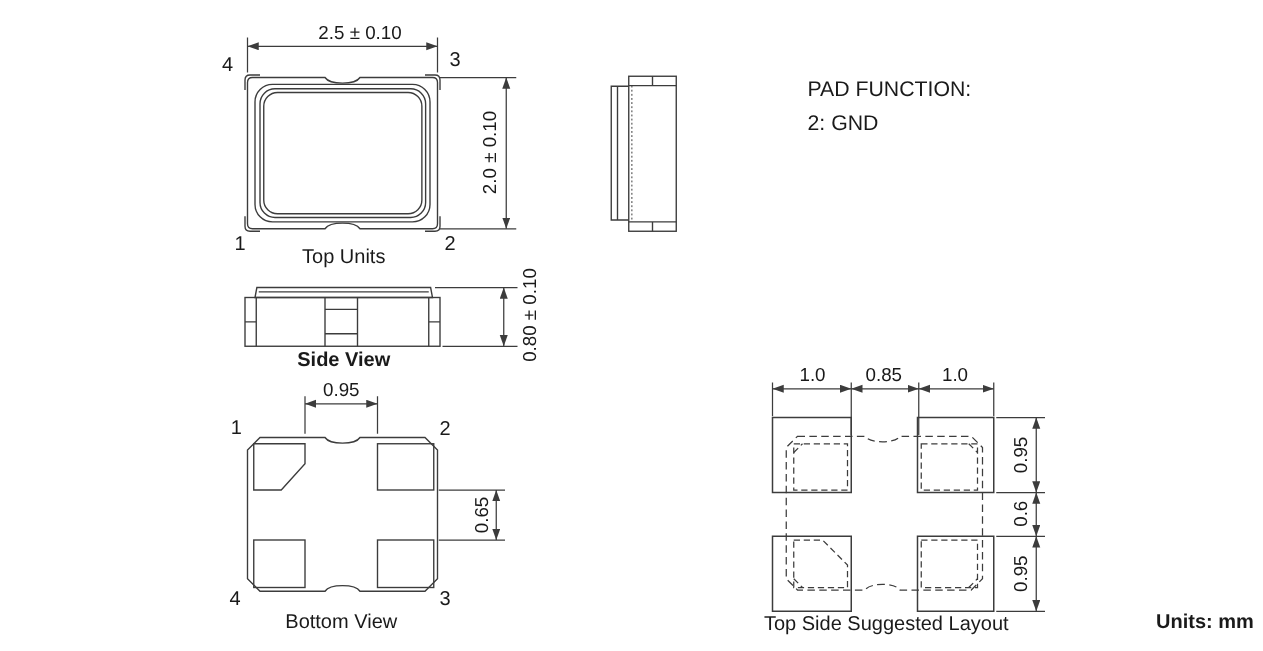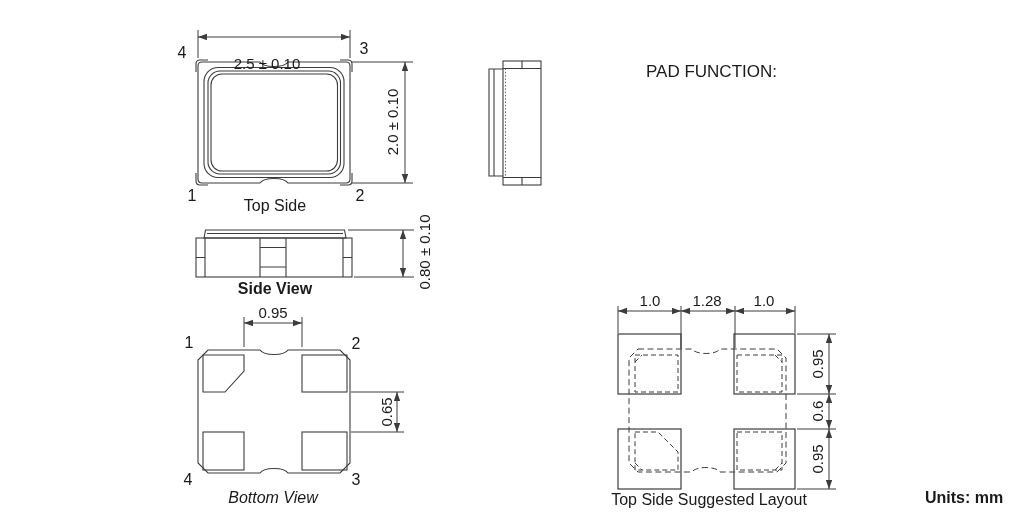--- a/index.html
+++ b/index.html
@@ -132,45 +132,46 @@
           <path d="M 797,394 H 836"></path>
           <path d="M 797,429 H 836"></path>
           <path d="M 797,489 H 836"></path>
         <path d="M 829,334 V 394" marker-start="url(#arr)" marker-end="url(#arr)"></path>
         <path d="M 829,394 V 429" marker-start="url(#arr)" marker-end="url(#arr)"></path>
         <path d="M 829,429 V 489" marker-start="url(#arr)" marker-end="url(#arr)"></path>
       </g>
     </g>
   </svg>
 
-  <div class="lbl" style="left:267px;top:27px;margin-top:36px;">2.5 ± 0.10</div>
+  <div class="lbl" style="left:288px;top:27px;">2.5 ± 0.10</div>
   <div class="lbl rot" style="left:392px;top:122px;">2.0 ± 0.10</div>
   <div class="lbl big" style="left:182px;top:53px;">4</div>
   <div class="lbl big" style="left:364px;top:49px;">3</div>
   <div class="lbl big" style="left:192px;top:196px;">1</div>
   <div class="lbl big" style="left:360px;top:196px;">2</div>
-  <div class="lbl big" style="left:275px;top:206px;">Top Side</div>
+  <div class="lbl big" style="left:275px;top:206px;">Top Units</div>
 
   <div class="lbl rot" style="left:424px;top:252px;">0.80 ± 0.10</div>
   <div class="lbl big" style="left:275px;top:289px;font-weight:bold;">Side View</div>
 
   <div class="lbl" style="left:273px;top:312px;">0.95</div>
   <div class="lbl rot" style="left:386px;top:412px;">0.65</div>
   <div class="lbl big" style="left:189px;top:343px;">1</div>
   <div class="lbl big" style="left:356px;top:344px;">2</div>
   <div class="lbl big" style="left:188px;top:480px;">4</div>
   <div class="lbl big" style="left:356px;top:480px;">3</div>
-  <div class="lbl big" style="left:273px;top:498px;font-style:italic;">Bottom View</div>
+  <div class="lbl big" style="left:273px;top:498px;">Bottom View</div>
 
   <div class="pf">
     <div>PAD FUNCTION:</div>
+    <div>2: GND</div>
   </div>
 
   <div class="lbl" style="left:650px;top:300px;">1.0</div>
-  <div class="lbl" style="left:707px;top:300px;">1.28</div>
+  <div class="lbl" style="left:707px;top:300px;">0.85</div>
   <div class="lbl" style="left:764px;top:300px;">1.0</div>
   <div class="lbl rot" style="left:817px;top:364px;">0.95</div>
   <div class="lbl rot" style="left:817px;top:411px;">0.6</div>
   <div class="lbl rot" style="left:817px;top:459px;">0.95</div>
   <div class="lbl big" style="left:709px;top:500px;">Top Side Suggested Layout</div>
 
   <div class="lbl big bold" style="left:964px;top:498px;text-align:right;">Units: mm</div>
 
 </div>
 

